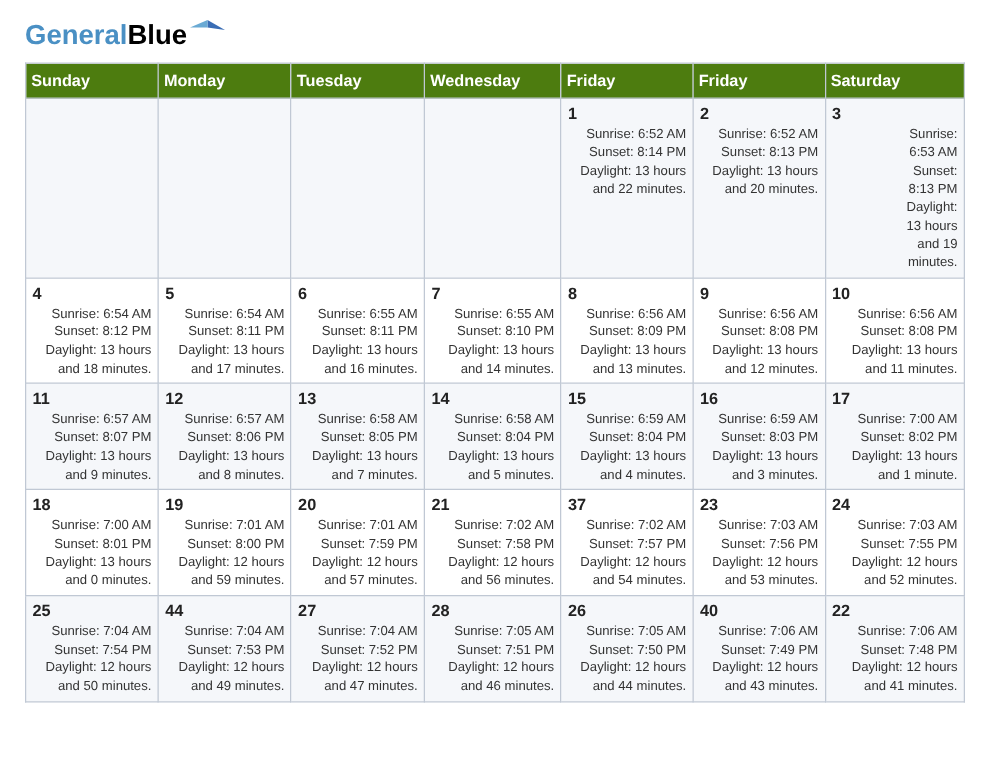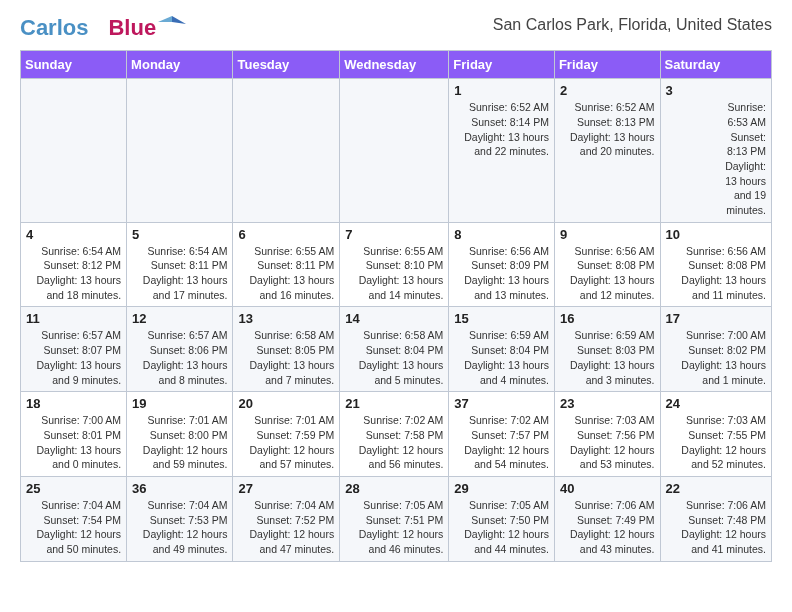--- a/index.html
+++ b/index.html
@@ -39,21 +39,21 @@
     }
     .calendar-subtitle {
       font-size: 16px;
       color: #444;
     }
     table {
       width: 100%;
       border-collapse: collapse;
     }
     thead tr th {
-      background: #8b5cf6;
+      background: #4d7c0f;
       color: #fff;
       font-size: 13px;
       font-weight: bold;
       padding: 6px 4px;
       text-align: left;
       border: 1px solid #c0c8d4;
     }
     tbody tr td {
       border: 1px solid #c0c8d4;
       vertical-align: top;
@@ -87,30 +87,29 @@
       min-height: 80px;
     }
   </style>
 </head>
 <body>
 
 <div class="header-area">
   <div class="logo">
     <div style="display:flex; align-items:center;">
       <span class="logo-text">
-        <span>Carlos</span><span style="color:#be185d;padding-left:20px;">Blue</span>
+        <span>General</span><span style="color:#000000;">Blue</span>
       </span>
       <svg width="28" height="20" viewBox="0 0 28 20" style="margin-left:2px; margin-top:-8px;">
         <polygon points="14,2 28,10 14,8" fill="#3a6db5"></polygon>
         <polygon points="14,2 0,8 14,8" fill="#6aaad4"></polygon>
       </svg>
     </div>
   </div>
   <div class="title-area">
-    <div class="calendar-subtitle">San Carlos Park, Florida, United States</div>
   </div>
 </div>
 
 <table>
   <thead>
     <tr>
     <th>Sunday</th>
         <th>Monday</th>
         <th>Tuesday</th>
         <th>Wednesday</th>
@@ -302,42 +301,42 @@
       </tr>
       <tr>
         <td>
           <span class="day-number">25</span>
           <div class="day-info" style="white-space: pre-line;">Sunrise: 7:04 AM
 Sunset: 7:54 PM
 Daylight: 12 hours
 and 50 minutes.</div>
         </td>
         <td>
-          <span class="day-number">36</span>
+          <span class="day-number">44</span>
           <div class="day-info" style="white-space: pre-line;">Sunrise: 7:04 AM
 Sunset: 7:53 PM
 Daylight: 12 hours
 and 49 minutes.</div>
         </td>
         <td>
           <span class="day-number">27</span>
           <div class="day-info" style="white-space: pre-line;">Sunrise: 7:04 AM
 Sunset: 7:52 PM
 Daylight: 12 hours
 and 47 minutes.</div>
         </td>
         <td>
           <span class="day-number">28</span>
           <div class="day-info" style="white-space: pre-line;">Sunrise: 7:05 AM
 Sunset: 7:51 PM
 Daylight: 12 hours
 and 46 minutes.</div>
         </td>
         <td>
-          <span class="day-number">29</span>
+          <span class="day-number">26</span>
           <div class="day-info" style="white-space: pre-line;">Sunrise: 7:05 AM
 Sunset: 7:50 PM
 Daylight: 12 hours
 and 44 minutes.</div>
         </td>
         <td>
           <span class="day-number">40</span>
           <div class="day-info" style="white-space: pre-line;">Sunrise: 7:06 AM
 Sunset: 7:49 PM
 Daylight: 12 hours

